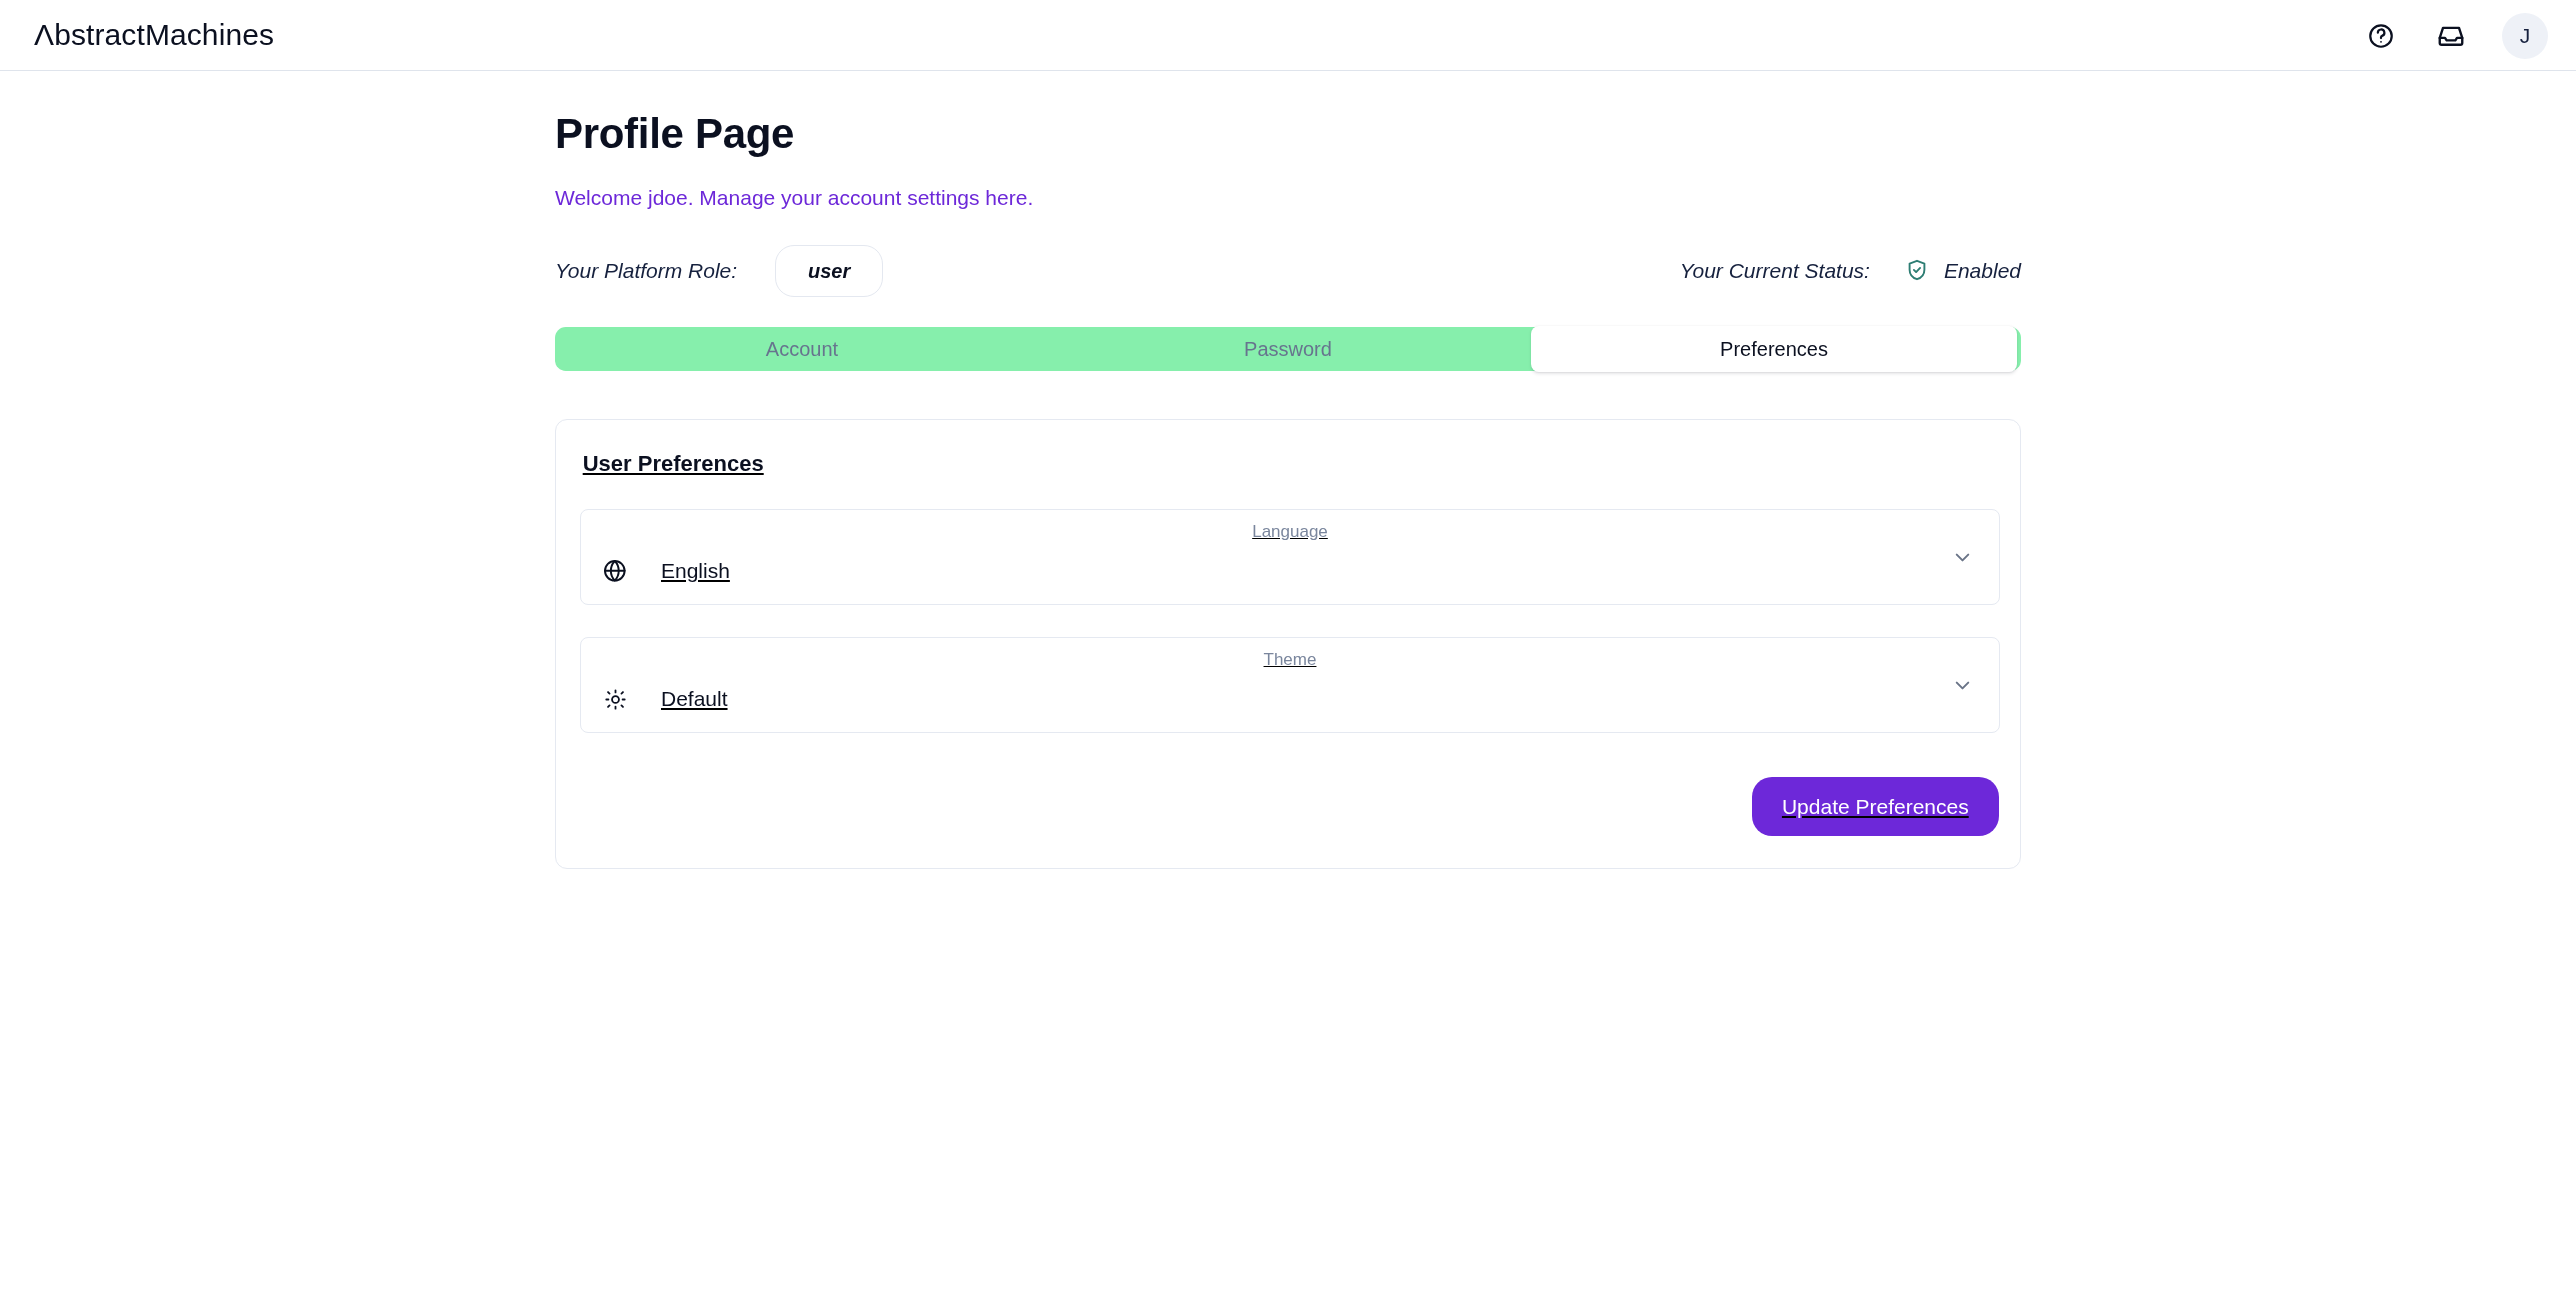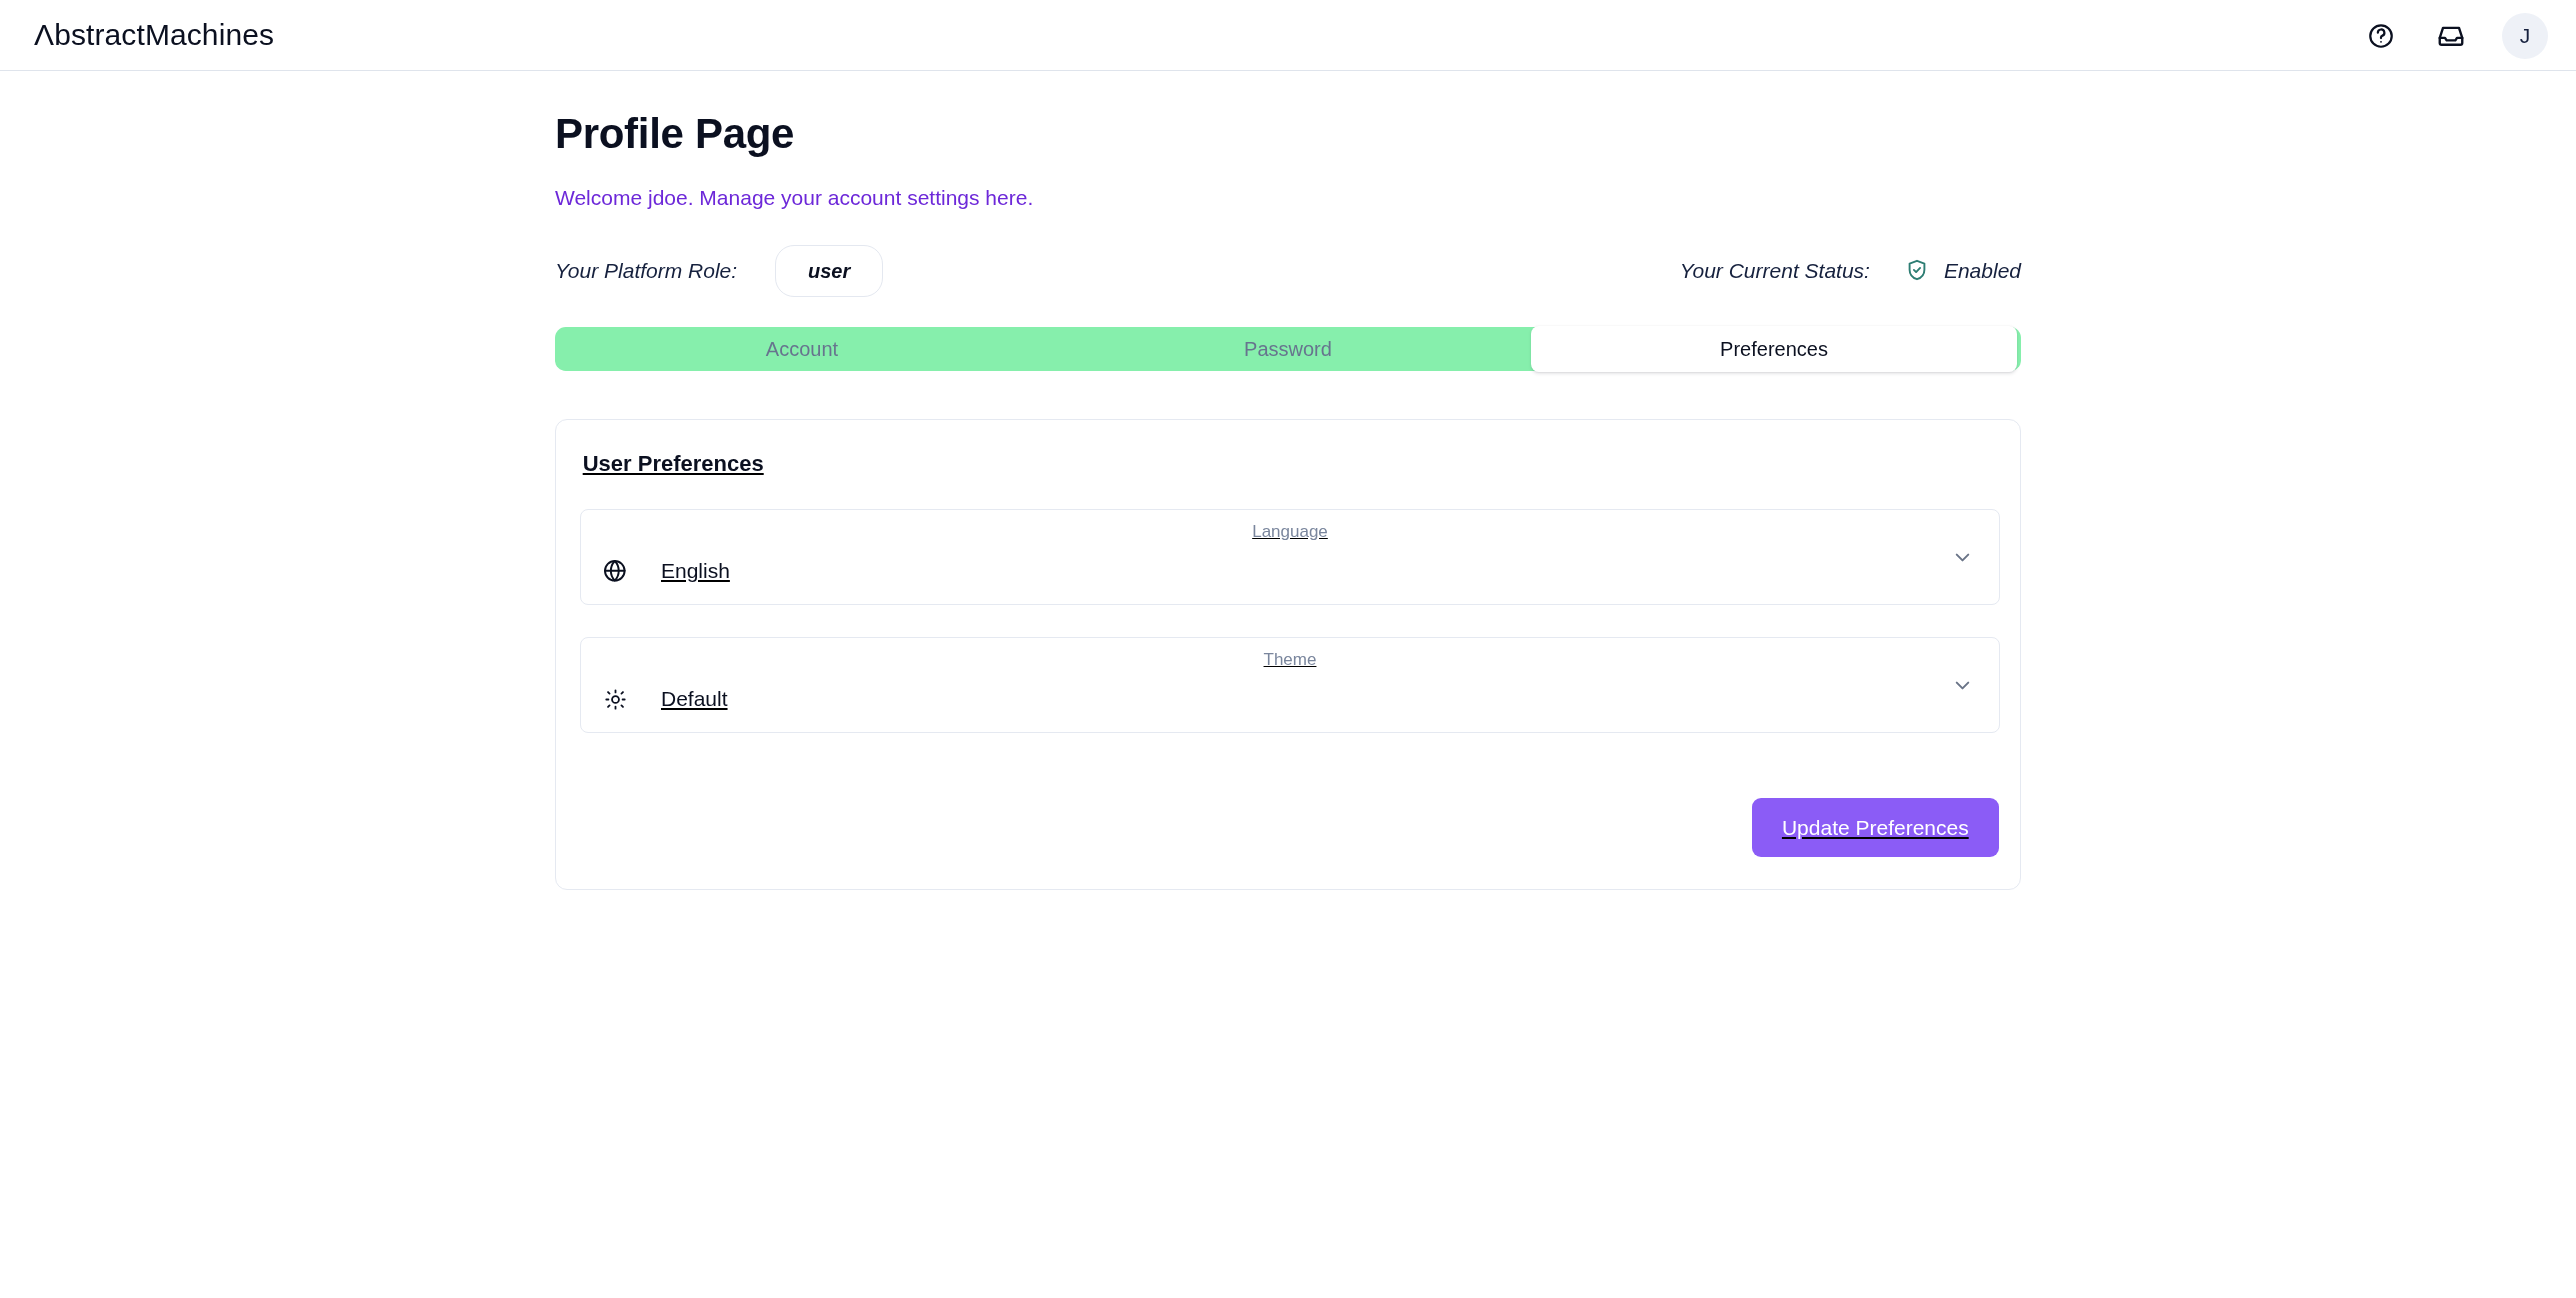--- a/index.html
+++ b/index.html
@@ -201,29 +201,28 @@
     display: flex; align-items: center; justify-content: center;
   }
 
   .card-actions {
     margin-top: 44px;
     display: flex;
     justify-content: flex-end;
     padding-right: 1.3px;
   }
   .primary-btn {
-    background: #8b5cf6;
+    background: #6d28d9;
     color: #fff;
     font-size: 21px;
     border: none;
-    border-radius: 9px;
+    border-radius: 20px;
     padding: 17.5px 30px;
     cursor: pointer;
     font-family: "Liberation Sans", sans-serif;
-    margin-top: 21px;
   }
 </style>
 </head>
 <body>
 
 <div class="topbar">
   <div class="brand">
     <span class="glyph">Λ</span>
       <span>bstract </span>
       <span class="glyph">M</span>

